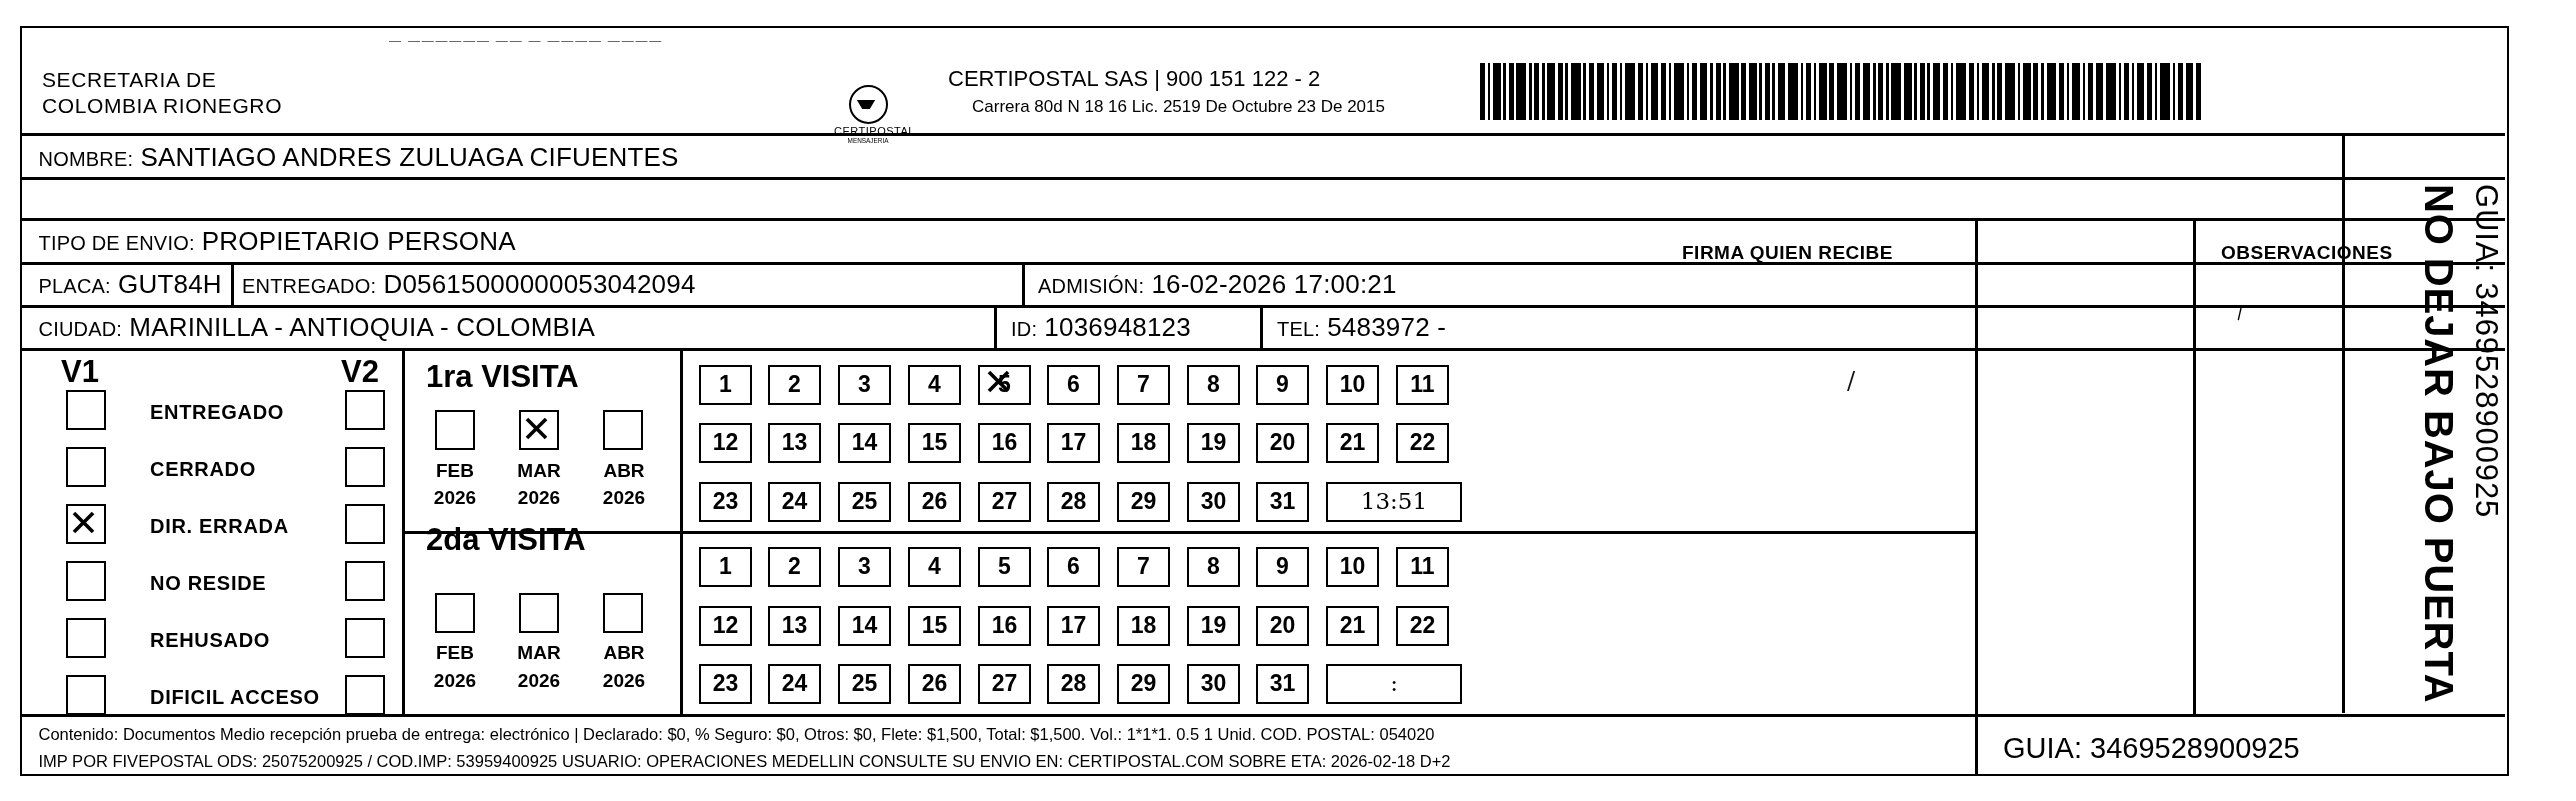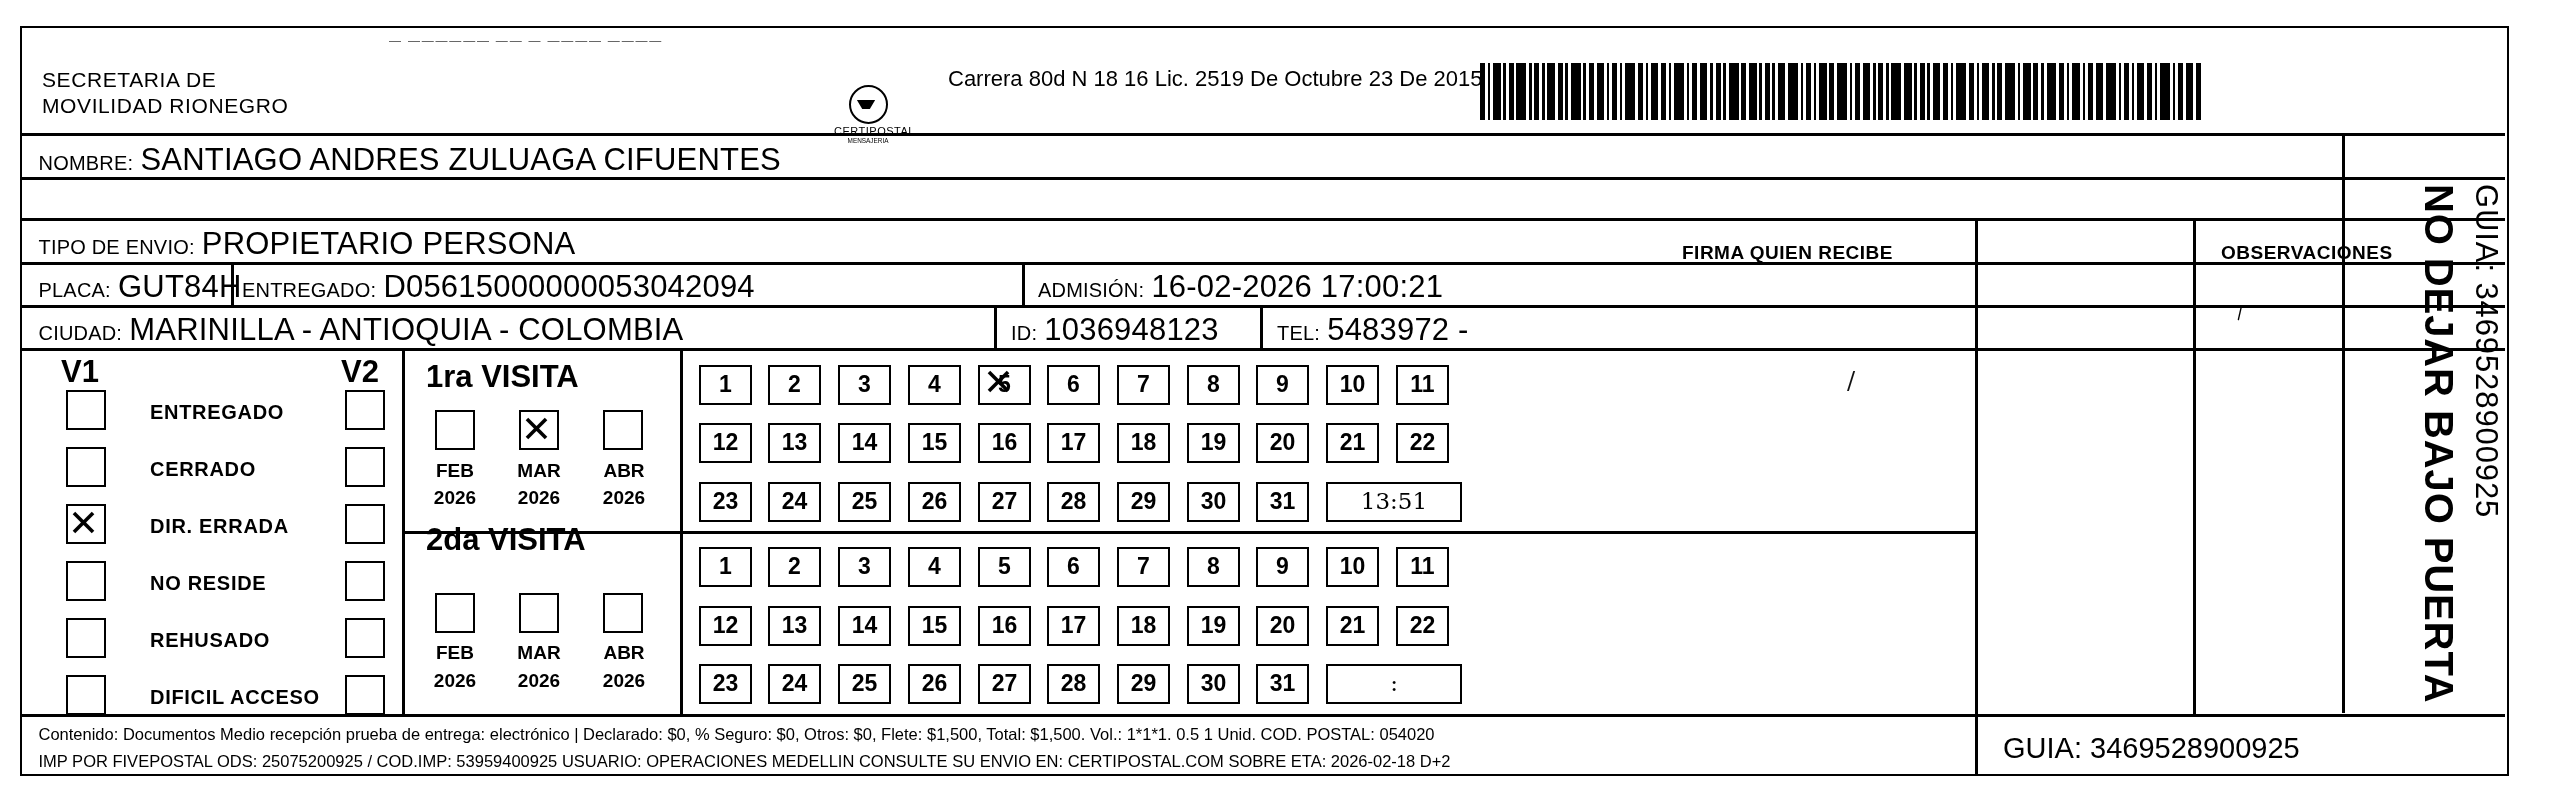--- a/index.html
+++ b/index.html
@@ -84,21 +84,21 @@
     letter-spacing: 0.5px;
     margin-top: 0.9px;
   }
   .logo-text2 { font-size: 6.4px; }
   .hdr-certipostal {
     position: absolute;
     left: 926px; top: 37px;
     font-size: 22px;
     line-height: 27.5px;
   }
-  .hdr-certipostal .l2 { font-size: 22px; }
+  .hdr-certipostal .l2 { font-size: 17px; margin-left: 24px; }
   .hdr-scribble {
     position: absolute;
     left: 367px; top: 5.5px;
     width: 514px; height: 26px;
     font-size: 12px;
     color: #111;
     letter-spacing: 1.8px;
     opacity: .75;
     white-space: nowrap;
     overflow: hidden;
@@ -140,21 +140,21 @@
     position: absolute;
     font-size: 25px;
     letter-spacing: 0.2px;
     white-space: nowrap;
   }
   .lbl {
     font-size: 20px;
     letter-spacing: 0.2px;
   }
   .val {
-    font-size: 31px;
+    font-size: 26px;
   }
   .vert-text {
     position: absolute;
     transform-origin: left top;
     white-space: nowrap;
   }
 
   
   .cell {
     position: absolute;
@@ -237,31 +237,32 @@
 
 <div class="sheet">
   <div class="label">
     <div class="inner">
 
       <div class="hdr">
         <div class="hdr-scribble">— ——————  ——   —    ———— ————</div>
 
         <div class="hdr-secretaria">
           <div>SECRETARIA  DE</div>
-          <div>MOVILIDAD RIONEGRO</div>
+          <div>COLOMBIA RIONEGRO</div>
         </div>
 
 
         <div class="hdr-logo">
           <div class="logo-circle"></div>
           <div class="logo-text">CERTIPOSTAL</div>
           <div class="logo-text2">MENSAJERIA</div>
         </div>
 
         <div class="hdr-certipostal">
+          <div>CERTIPOSTAL SAS | 900 151 122 - 2</div>
           <div class="l2">Carrera 80d N 18 16  Lic. 2519 De Octubre 23 De 2015</div>
         </div>
 
         <div class="barcode" id="barcode">
             <i style="width: 5.5px;"></i>
             <i style="width: 2.8px;"></i>
             <i style="width: 8.3px;"></i>
             <i style="width: 2.8px;"></i>
             <i style="width: 5.5px;"></i>
             <i style="width: 11px;"></i>

